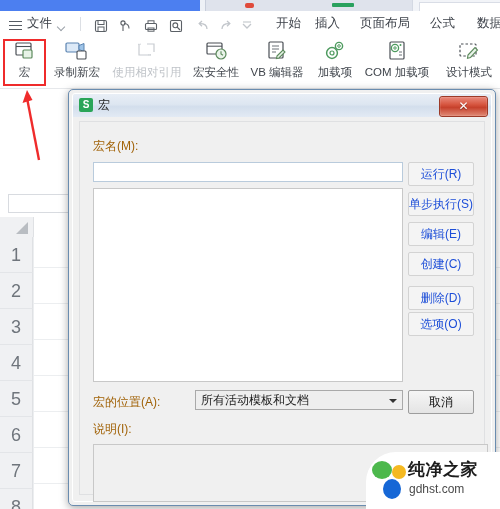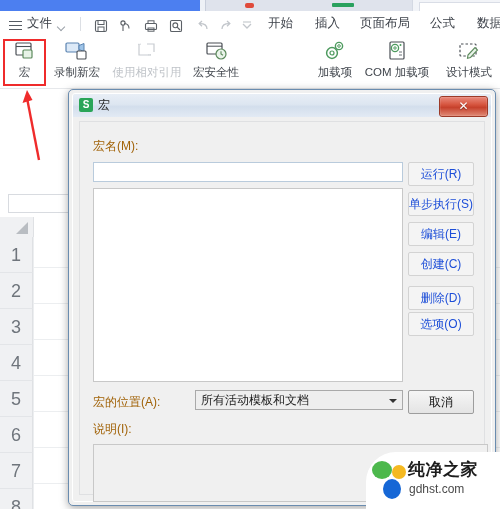--- a/index.html
+++ b/index.html
@@ -24,21 +24,21 @@
   .menubar{position:absolute;left:0;top:11px;width:500px;height:25px;background:#ffffff;}
   .mb-item{position:absolute;top:3px;font-size:12.5px;color:#3a3f47;white-space:nowrap;line-height:19px;}
   .mb-hamb{position:absolute;left:9px;top:10px;width:13px;height:9px;}
   .mb-hamb i{display:block;height:1.4px;background:#555b63;margin-bottom:2.6px;}
   .mb-file{left:27px;}
   .mb-caret{position:absolute;left:58px;top:13px;width:7px;height:7px;}
   .mb-caret:after{content:"";position:absolute;left:0;top:0;width:5px;height:5px;border-left:1.2px solid #9aa0a8;border-bottom:1.2px solid #9aa0a8;transform:rotate(-45deg);}
   .mb-sep{position:absolute;left:80px;top:6px;width:1px;height:14px;background:#dcdfe4;}
   .qicon{position:absolute;top:8px;width:14px;height:14px;}
   .qicon svg{display:block;}
-  .mb-start{left:268px;}
+  .mb-start{left:276px;}
   .mb-insert{left:315px;}
   .mb-page{left:360px;}
   .mb-formula{left:430px;}
   .mb-data{left:477px;}
 
   
   .ribbon{position:absolute;left:0;top:36px;width:500px;height:52px;background:#ffffff;border-bottom:1px solid #e6e8eb;}
   .rb-item{position:absolute;top:2px;text-align:center;}
   .rb-ico{height:26px;display:flex;align-items:center;justify-content:center;}
   .rb-lab{font-size:11.5px;color:#3f444b;white-space:nowrap;margin-top:2px;line-height:13px;}
@@ -221,20 +221,30 @@
       <svg width="26" height="24" viewBox="0 0 26 24">
           <rect x="4" y="4" width="15" height="11" rx="1" fill="#fff" stroke="#4a4f55" stroke-width="1.2"></rect>
           <path d="M4 7.2 H19" stroke="#4a4f55" stroke-width="1"></path>
           <circle cx="18" cy="15" r="5" fill="#eaf4ea" stroke="#5c8a5c" stroke-width="1.2"></circle>
           <path d="M18 12.3 V15 L20 16.3" stroke="#5c8a5c" stroke-width="1.1" fill="none"></path>
         </svg>
     </div>
     <div class="rb-lab">宏安全性</div>
   </div>
 
+  <div class="rb-item" style="left:246px;width:62px">
+    <div class="rb-ico">
+      <svg width="26" height="24" viewBox="0 0 26 24">
+          <rect x="5" y="3" width="14" height="16" rx="1" fill="#fff" stroke="#4a4f55" stroke-width="1.2"></rect>
+          <path d="M8 7 H15 M8 10 H15 M8 13 H12" stroke="#6c7278" stroke-width="1"></path>
+          <path d="M13 17 L19 11 L21 13 L15 19 L12.5 19.5Z" fill="#e6f2e6" stroke="#5c8a5c" stroke-width="1.1"></path>
+        </svg>
+    </div>
+    <div class="rb-lab">VB 编辑器</div>
+  </div>
 
   <div class="rb-item" style="left:312px;width:46px">
     <div class="rb-ico">
       <svg width="26" height="24" viewBox="0 0 26 24">
           <circle cx="10" cy="14" r="5.4" fill="none" stroke="#4d9a5e" stroke-width="1.5"></circle>
           <circle cx="10" cy="14" r="2" fill="none" stroke="#4d9a5e" stroke-width="1.2"></circle>
           <circle cx="17" cy="7" r="3.6" fill="none" stroke="#4d9a5e" stroke-width="1.4"></circle>
           <circle cx="17" cy="7" r="1.3" fill="none" stroke="#4d9a5e" stroke-width="1"></circle>
         </svg>
     </div>

